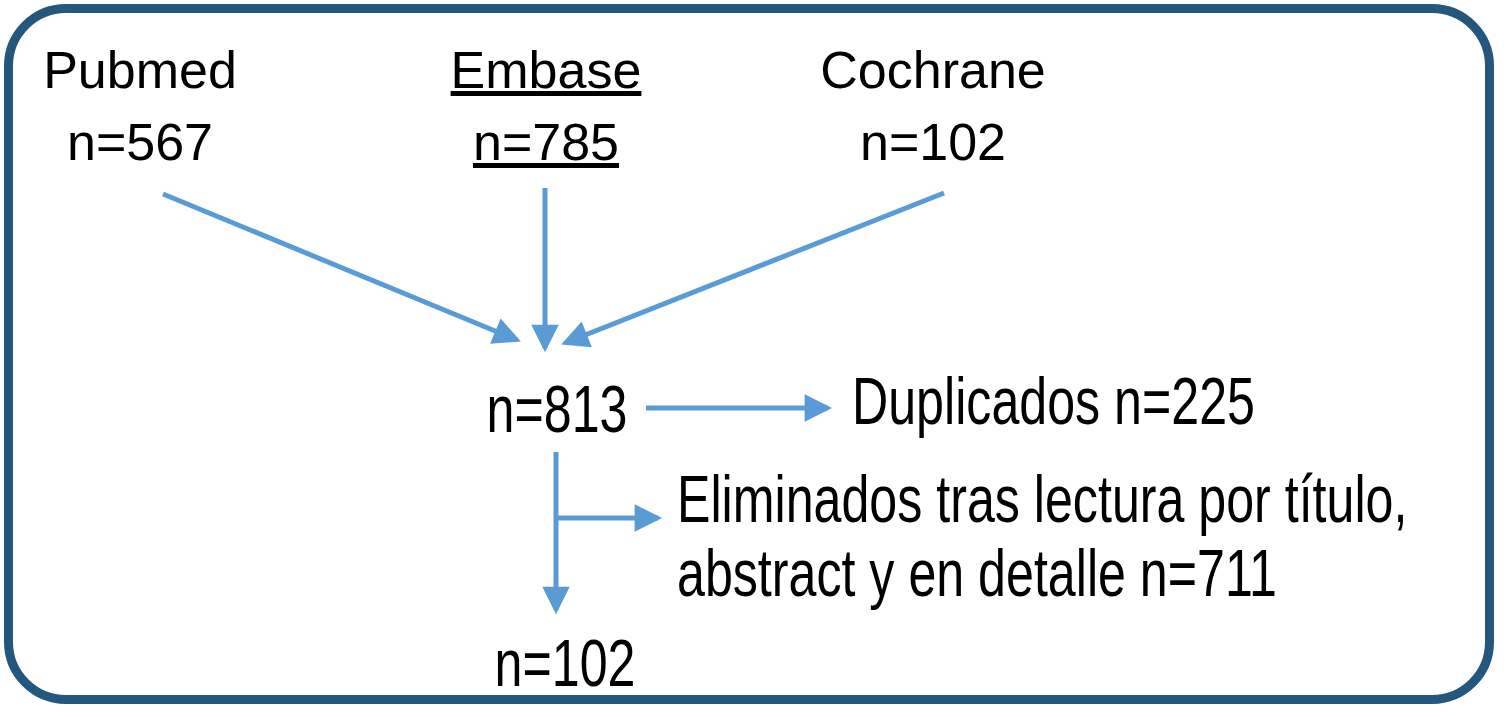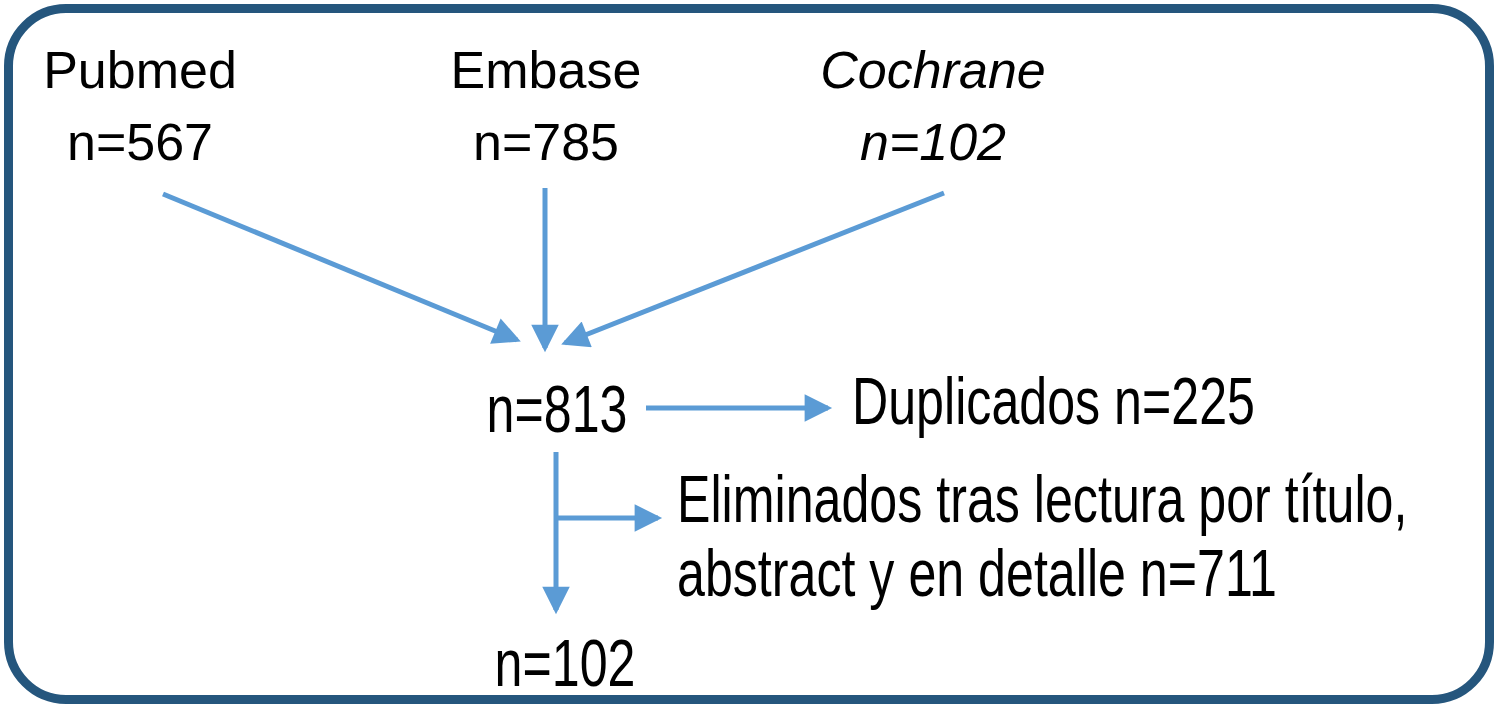--- a/index.html
+++ b/index.html
@@ -77,26 +77,26 @@
     <line x1="556" y1="452" x2="556" y2="610" marker-end="url(#ah)"></line>
     <line x1="556" y1="518" x2="658" y2="518" marker-end="url(#ah)"></line>
   </g>
 </svg>
 
 <div class="label src-label" style="left:-30px;">
   <div>Pubmed</div>
   <div>n=567</div>
 </div>
 
-<div class="label src-label" style="left:376px;">
+<div class="label src-label" style="left:376px;text-decoration:underline;">
   <div>Embase</div>
   <div>n=785</div>
 </div>
 
-<div class="label src-label" style="left:763px;font-style:italic;">
+<div class="label src-label" style="left:763px;">
   <div>Cochrane</div>
   <div>n=102</div>
 </div>
 
 <div class="label big center-text squish-center" style="left:407px; top:372px; width:300px;">n=813</div>
 
 <div class="label big squish-left" style="left:852px; top:364px;">Duplicados n=225</div>
 
 <div class="label big squish-left" style="left:677px; top:462px;">
   <div>Eliminados tras lectura por título,</div>

